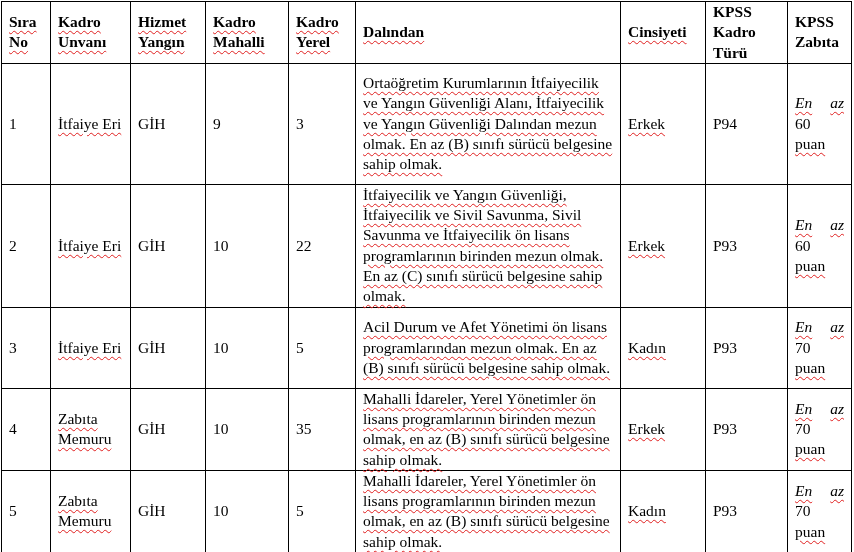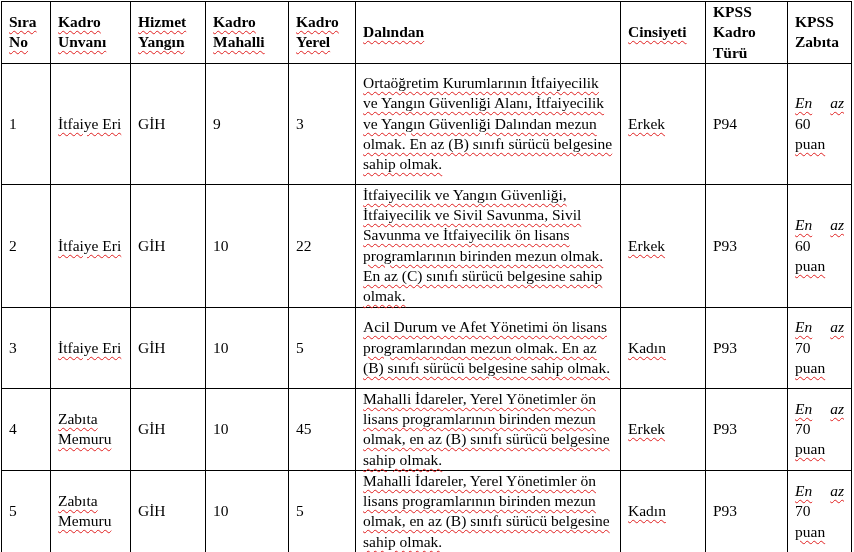--- a/index.html
+++ b/index.html
@@ -137,21 +137,21 @@
           </div>
         <div>70</div>
         <div><span class="sp">puan</span></div>
       </td>
     </tr>
     <tr class="r4">
       <td>4</td>
       <td><span class="sp">Zabıta Memuru</span></td>
       <td>GİH</td>
       <td>10</td>
-      <td>45</td>
+      <td>35</td>
       <td class="nit"><span class="sp">Mahalli İdareler, Yerel Yönetimler ön lisans programlarının birinden mezun olmak, en az (B) sınıfı sürücü belgesine sahip olmak.</span></td>
       <td><span class="sp">Erkek</span></td>
       <td>P93</td>
       <td class="puan">
         <div class="line1">
             <span class="sp">En</span>
             <span class="sp">az</span>
           </div>
         <div>70</div>
         <div><span class="sp">puan</span></div>

